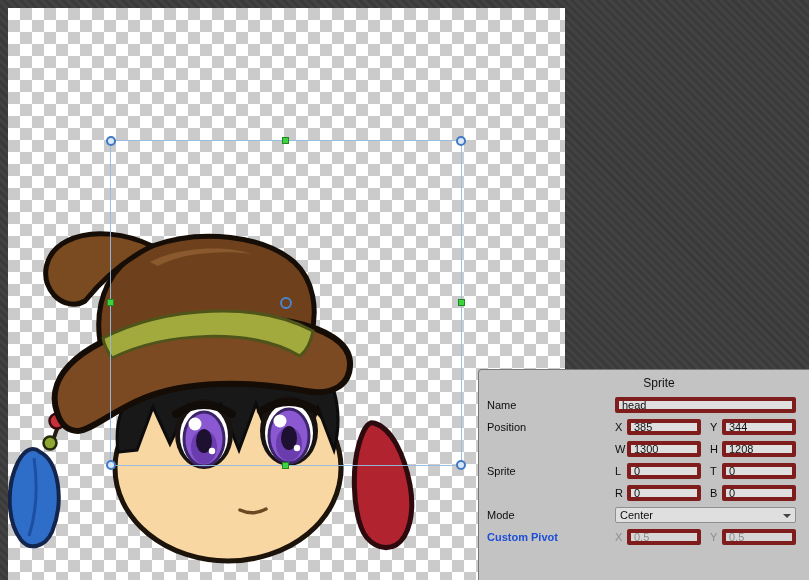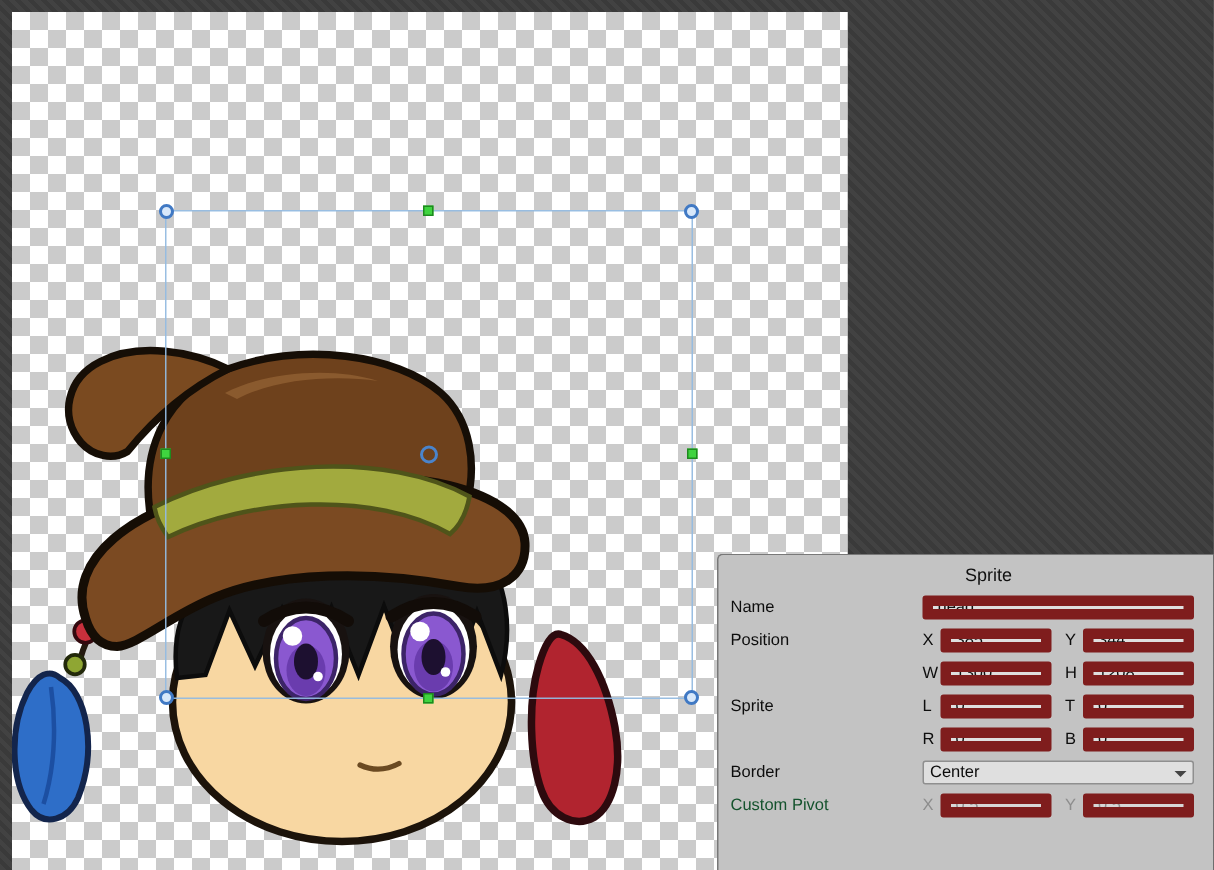--- a/index.html
+++ b/index.html
@@ -48,27 +48,27 @@
   
   .panel {
     position:absolute; left:478px; top:369px; width:362px; height:211px;
     background:#c3c3c3; border:1px solid #787878; border-bottom:none;
     border-radius:4px 4px 0 0; box-sizing:border-box; z-index:20;
     padding:4px 8px 0 8px; color:#0d0d0d;
   }
   .panel-title { text-align:center; font-size:12px; height:18px; line-height:18px; margin-bottom:4px; color:#101010; }
   .row { display:flex; align-items:center; height:17px; margin-bottom:5px; }
   .row-label { width:128px; font-size:11px; flex-shrink:0; white-space:nowrap; }
-  .row-label.disabled { color:#14532d; }
+  .row-label.disabled { color:#1d4ed8;font-weight:bold; }
   .controls { display:flex; align-items:center; width:181px; }
   .mini { width:12px; font-size:11px; flex-shrink:0; }
   .mini.ml { margin-left:9px; }
   .mini.disabled { color:#8d8d8d; }
   .fld {
-    height:16px; border:7px solid #7f1d1d; background:#dfdfdf;
+    height:16px; border:4px solid #7f1d1d; background:#dfdfdf;
     font-family:"Liberation Sans", sans-serif; font-size:11px; color:#111;
     padding:0 3px; border-radius:2px; box-sizing:border-box; outline:none;
   }
   .fld.small { width:74px; }
   .fld.full { width:181px; }
   .fld.disabled { color:#8d8d8d; background:#d7d7d7; }
   .dropdown {
     position:relative; width:181px; height:16px; border:1px solid #8f8f8f;
     background:#dfdfdf; border-radius:2px; box-sizing:border-box;
     font-size:11px; line-height:14px; padding:0 20px 0 4px; cursor:default;
@@ -198,21 +198,21 @@
       <div class="row-label"></div>
       <div class="controls">
         <span class="mini">R</span>
         <input class="fld small" value="0" style="">
         <span class="mini ml">B</span>
         <input class="fld small" value="0" style="">
       </div>
     </div>
 
     <div class="row">
-      <div class="row-label">Border</div>
+      <div class="row-label">Mode</div>
       <div class="controls">
         <div class="dropdown">
           <span>Center</span>
           <span class="arrow"></span>
         </div>
       </div>
     </div>
 
 
     <div class="row">

